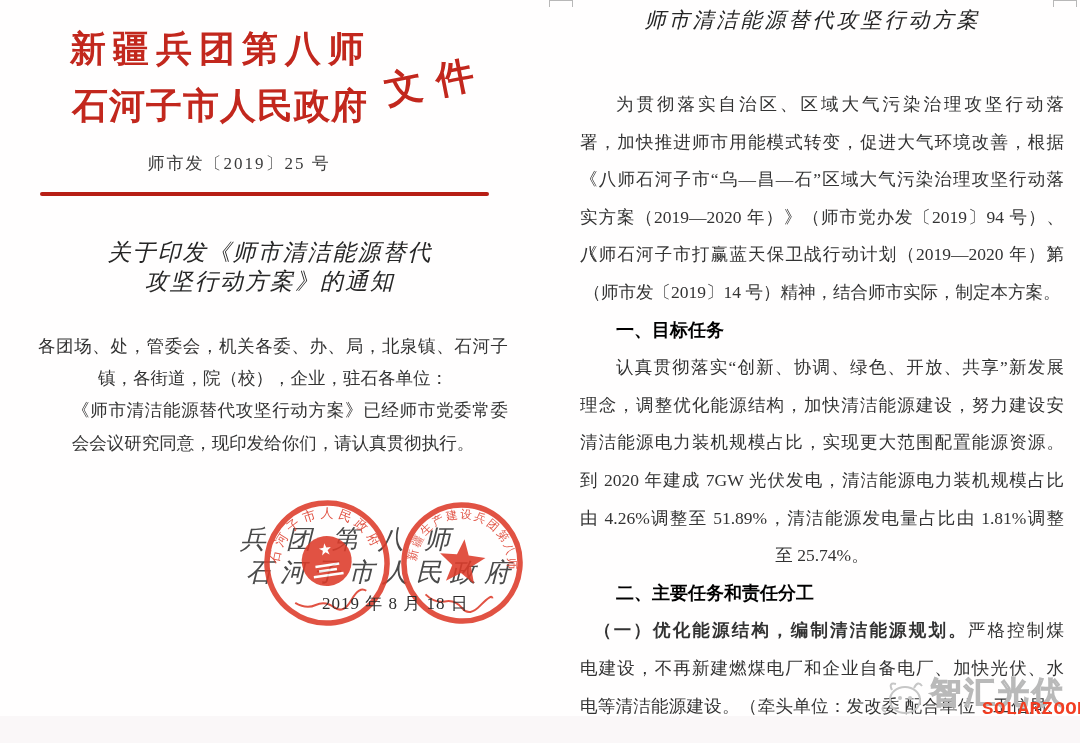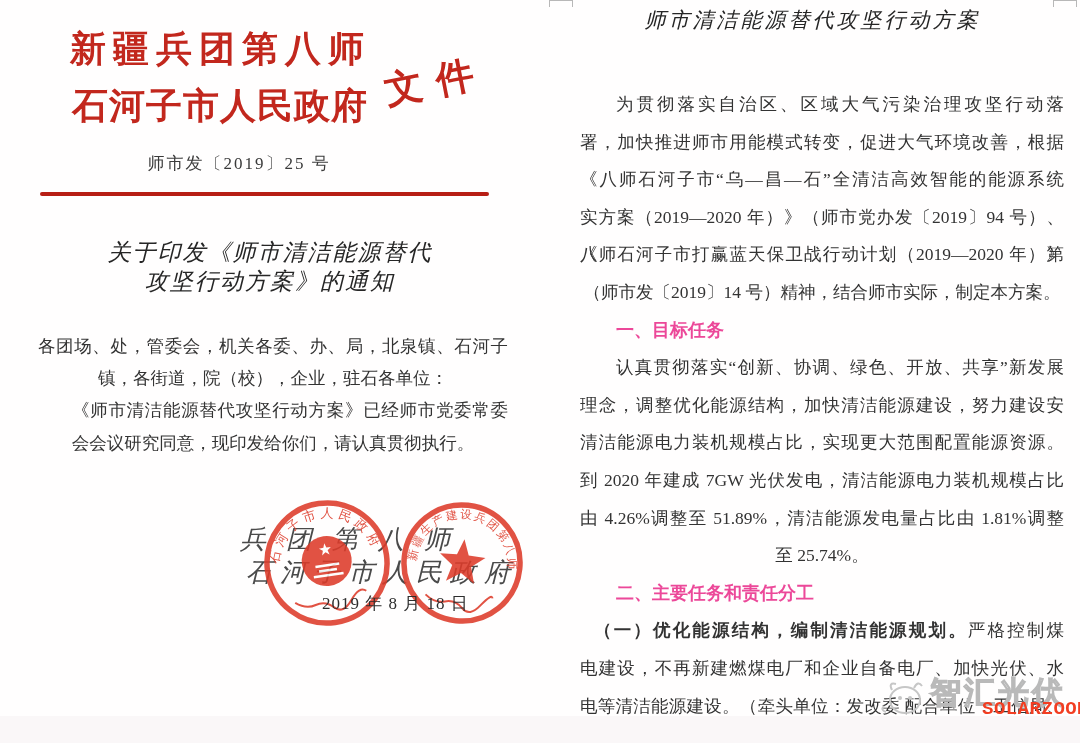--- a/index.html
+++ b/index.html
@@ -55,21 +55,21 @@
   .page-right { position:absolute; left:545px; top:0; width:535px; height:743px; }
   .r-title { position:absolute; left:0; top:6px; width:535px; text-align:center;
              font-style:italic; font-size:21px; color:#262626; letter-spacing:3px; }
   .body-right { position:absolute; left:35px; top:86px; width:484px;
                 font-size:17.5px; color:#333; }
   .body-right .line { height:37.6px; line-height:37.6px; }
   .body-right .line.indent { padding-left:36px; }
   .body-right .line.indent-sm { padding-left:14px; }
   .body-right .line.heading { padding-left:36px; font-weight:bold;
         font-family:"Liberation Sans","DejaVu Sans",sans-serif; font-size:18px;
-        color:#ec4899; text-align:left; text-align-last:left; }
+        color:#000000; text-align:left; text-align-last:left; }
 
   
   .corner-mark { position:absolute; height:7px; width:24px;
                  border:1px solid #b8b8b8; border-bottom:none; background:transparent; }
   .corner-mark.cm-left  { left:549px; top:0; }
   .corner-mark.cm-right { left:1053px; top:0; }
   .bottom-band { position:absolute; left:0; top:716px; width:1080px; height:27px;
                  background:#faf7f8; }
 
   
@@ -144,21 +144,21 @@
     </svg>
 
     <div class="sig-date">2019 年 8 月 18 日</div>
   </div>
 
   <div class="page-right">
     <div class="r-title">师市清洁能源替代攻坚行动方案</div>
     <div class="body-right">
         <div class="line indent justify"><span>为贯彻落实自治区、区域大气污染治理攻坚行动落</span></div>
         <div class="line justify"><span>署，加快推进师市用能模式转变，促进大气环境改善，根据</span></div>
-        <div class="line justify"><span>《八师石河子市“乌—昌—石”全清洁高效智能的能源系统</span></div>
+        <div class="line justify"><span>《八师石河子市“乌—昌—石”区域大气污染治理攻坚行动落</span></div>
         <div class="line justify"><span>实方案（2019—2020 年）》（师市党办发〔2019〕94 号）、《第</span></div>
         <div class="line justify"><span>八师石河子市打赢蓝天保卫战行动计划（2019—2020 年）》</span></div>
         <div class="line"><span>（师市发〔2019〕14 号）精神，结合师市实际，制定本方案。</span></div>
         <div class="line heading"><span>一、目标任务</span></div>
         <div class="line indent justify"><span>认真贯彻落实“创新、协调、绿色、开放、共享”新发展</span></div>
         <div class="line justify"><span>理念，调整优化能源结构，加快清洁能源建设，努力建设安</span></div>
         <div class="line justify"><span>清洁能源电力装机规模占比，实现更大范围配置能源资源。</span></div>
         <div class="line justify"><span>到 2020 年建成 7GW 光伏发电，清洁能源电力装机规模占比</span></div>
         <div class="line justify"><span>由 4.26%调整至 51.89%，清洁能源发电量占比由 1.81%调整</span></div>
         <div class="line"><span>至 25.74%。</span></div>

